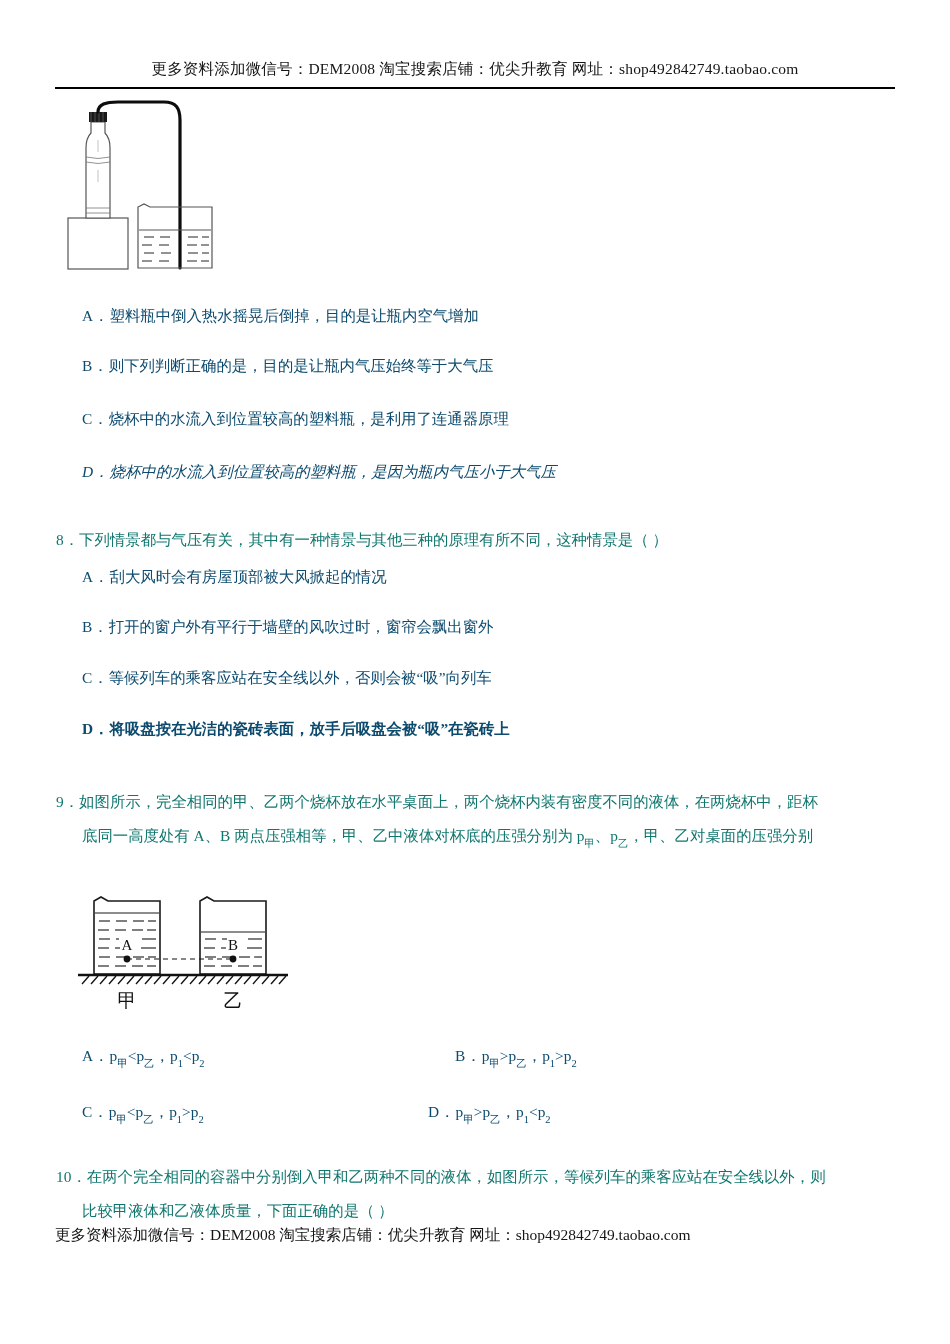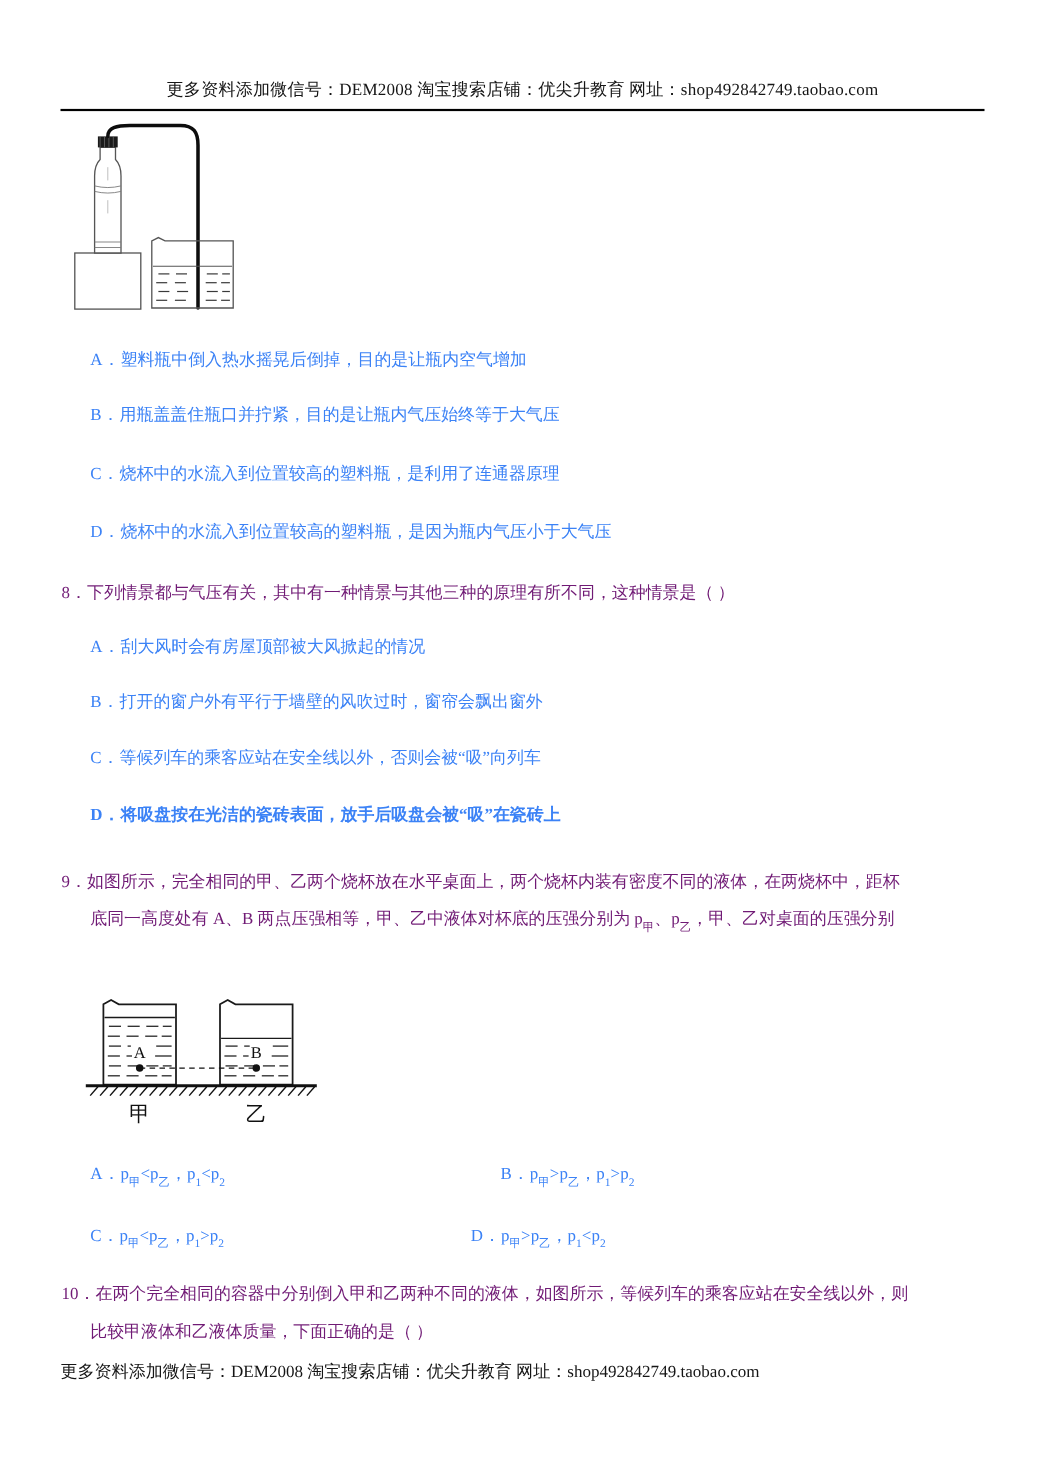--- a/index.html
+++ b/index.html
@@ -10,21 +10,21 @@
   body {
     width: 950px;
     height: 1344px;
     position: relative;
     font-family: "Liberation Serif", "DejaVu Serif", serif;
     color: #1a1a1a;
     overflow: hidden;
   }
   .page {
     position: absolute;
-    left: 0; top: 12px;
+    left: 0; top: 0;
     width: 950px;
     height: 1013px;
   }
 
   
   .header-text {
     position: absolute;
     left: 55px;
     top: 59px;
     width: 840px;
@@ -42,28 +42,29 @@
     height: 0;
     border-top: 2.6px solid #000;
   }
 
   
   .qline {
     position: absolute;
     font-size: 15.4px;
     line-height: 20px;
     white-space: nowrap;
-    color: #701a75;
+    color: #0f766e;
+    margin-top: 12px;
   }
   .optline {
     position: absolute;
     font-size: 15.4px;
     line-height: 20px;
     white-space: nowrap;
-    color: #3b82f6;
+    color: #0c4a6e;
   }
   .subs {
     font-size: 10.5px;
     vertical-align: sub;
     position: relative;
     top: 2px;
   }
   .opt-label {
     letter-spacing: 0.5px;
   }
@@ -154,26 +155,26 @@
           <line x1="141" y1="161" x2="149" y2="161"></line>
         </g>
       </g>
     </svg>
   </div>
 
   <div class="optline" style="left:82px; top:306px;">
     <span class="opt-label">A．</span><span>塑料瓶中倒入热水摇晃后倒掉，目的是让瓶内空气增加</span>
   </div>
   <div class="optline" style="left:82px; top:356px;">
-    <span class="opt-label">B．</span><span>用瓶盖盖住瓶口并拧紧，目的是让瓶内气压始终等于大气压</span>
+    <span class="opt-label">B．</span><span>则下列判断正确的是，目的是让瓶内气压始终等于大气压</span>
   </div>
   <div class="optline" style="left:82px; top:409px;">
     <span class="opt-label">C．</span><span>烧杯中的水流入到位置较高的塑料瓶，是利用了连通器原理</span>
   </div>
-  <div class="optline" style="left:82px; top:462px;">
+  <div class="optline" style="left:82px; top:462px;font-style:italic;">
     <span class="opt-label">D．</span><span>烧杯中的水流入到位置较高的塑料瓶，是因为瓶内气压小于大气压</span>
   </div>
 
   <div class="qline" style="left:56px; top:518px;">
     <span>8．</span><span>下列情景都与气压有关，其中有一种情景与其他三种的原理有所不同，这种情景是（        ）</span>
   </div>
   <div class="optline" style="left:82px; top:567px;">
     <span class="opt-label">A．</span><span>刮大风时会有房屋顶部被大风掀起的情况</span>
   </div>
   <div class="optline" style="left:82px; top:668px;">

